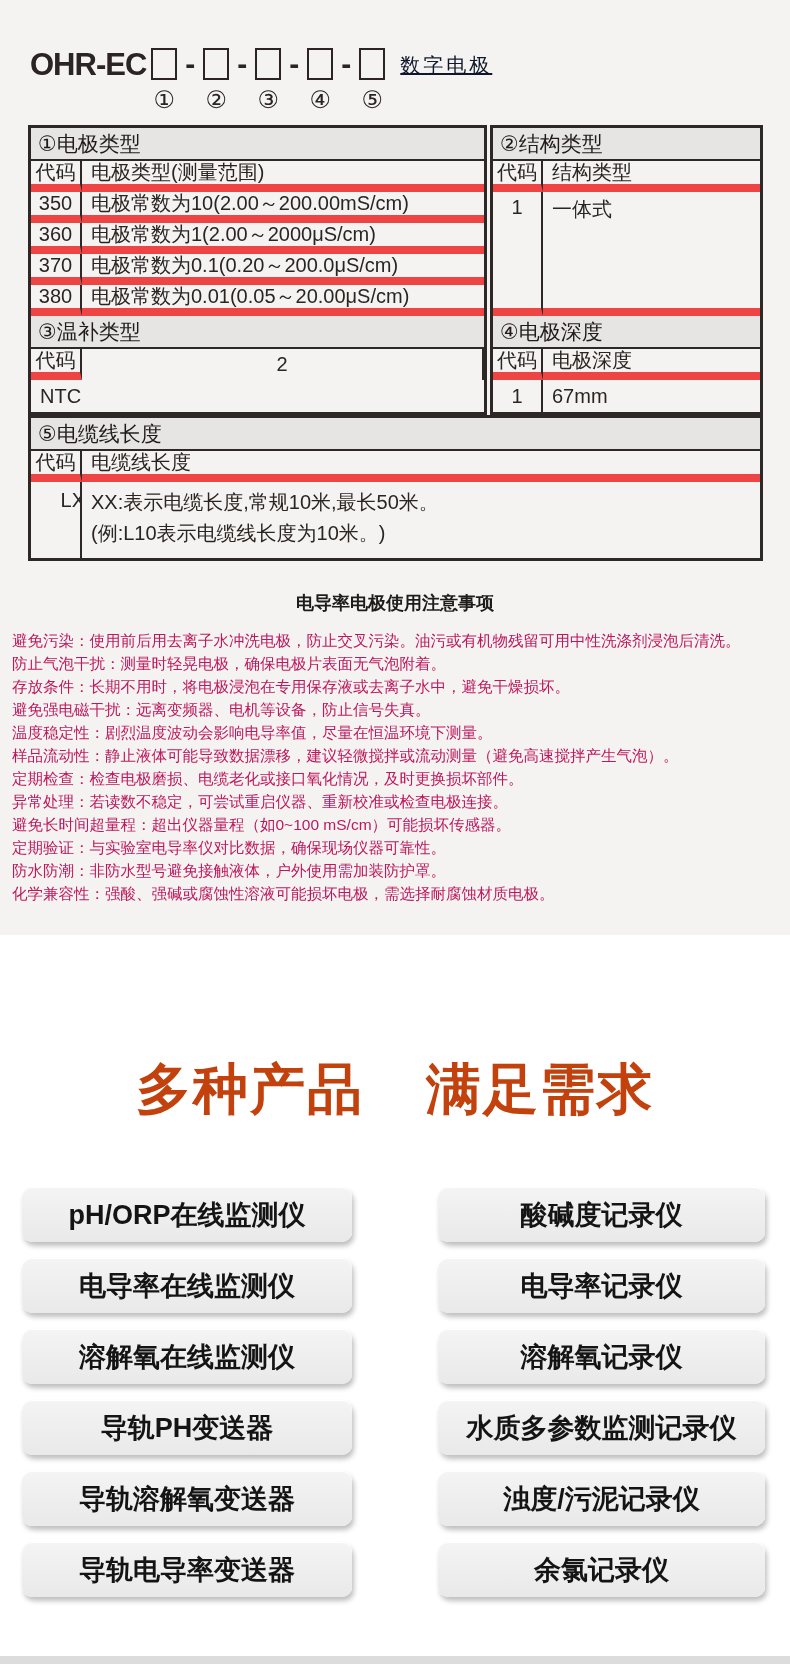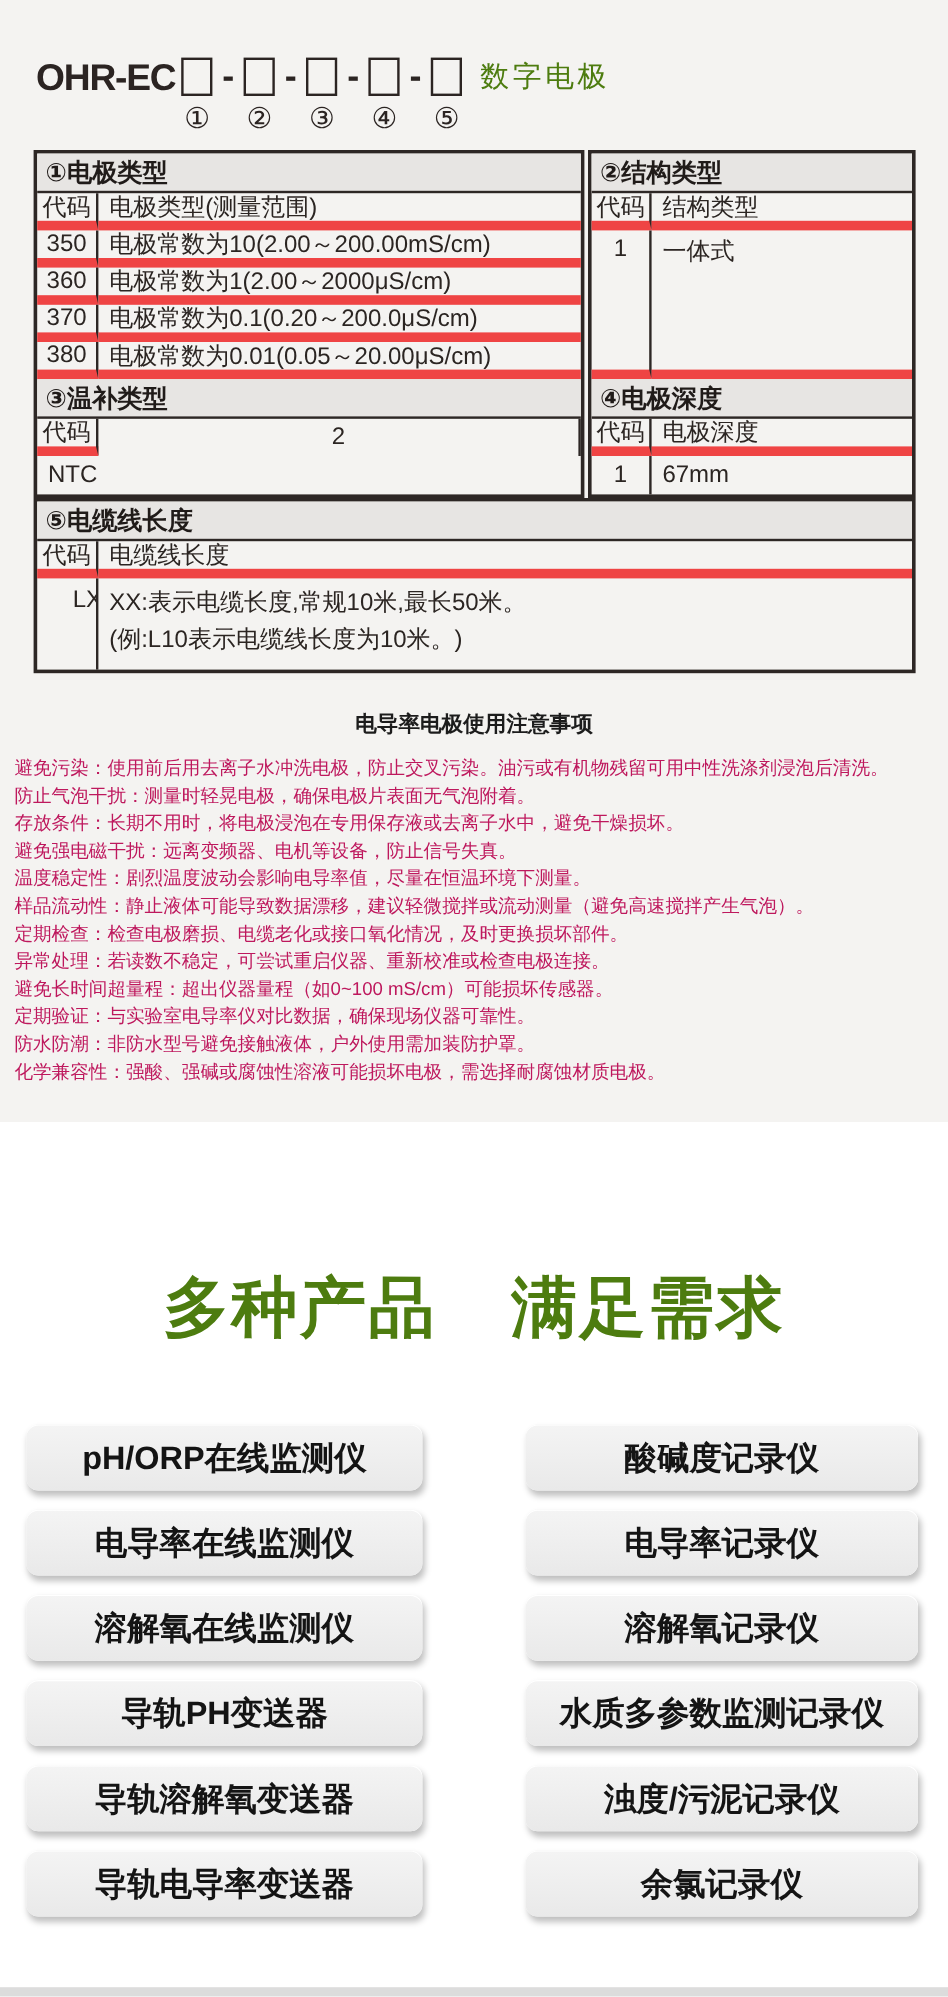--- a/index.html
+++ b/index.html
@@ -9,48 +9,48 @@
   
   .top-section { background:#f4f3f1; padding-bottom:30px; }
 
   .model-area { padding:48px 0 0 30px; }
   .model-line { display:flex; align-items:flex-start; }
   .model-prefix { font-size:31px; font-weight:700; letter-spacing:-1px; color:#2b2422; line-height:34px; }
   .slot { display:flex; flex-direction:column; align-items:center; margin:0 5px; }
   .slot-box { width:26px; height:32px; border:2.5px solid #2b2422; background:transparent; }
   .slot-num { margin-top:7px; font-size:24px; color:#2b2422; line-height:26px; }
   .dash { font-size:30px; font-weight:700; color:#2b2422; line-height:32px; margin:0 3px; }
-  .model-suffix { font-size:24px; font-weight:500; letter-spacing:3px; color:#4d7c0f; line-height:34px; margin-left:10px; }
+  .model-suffix { font-size:20px; font-weight:500; letter-spacing:3px; color:#0f172a; line-height:34px; margin-left:10px;text-decoration:underline; }
 
   
   .tables { margin:12px 27px 0 28px; }
   .pair { display:flex; gap:3px; }
   .t { display:grid; border:3px solid #2d2725; }
   .t-left  { width:459px; grid-template-columns:51px 1fr; grid-template-rows:33px 31px 31px 31px 31px 31px 33px 31px 32px; }
   .t-right { width:273px; grid-template-columns:50px 1fr; grid-template-rows:33px 31px 124px 33px 31px 32px; }
   .t-full  { width:735px; grid-template-columns:51px 1fr; grid-template-rows:33px 31px 76px; }
   .c { display:flex; align-items:center; font-size:20px; color:#2b2522; border-color:#2d2725; overflow:hidden; white-space:nowrap; }
   .c.bb { border-bottom:8px solid #ef4444; }
   .c.code { justify-content:center; border-right:2px solid #2d2725; }
   .c.desc { padding-left:9px; }
-  .c.sec { grid-column:1 / -1; background:#e7e5e3; font-weight:700; font-size:21px; padding-left:7px; border-bottom:2px solid #2d2725; color:#201b19; }
+  .c.sec { grid-column:1 / -1; background:#e7e5e3; font-weight:400; font-size:21px; padding-left:7px; border-bottom:2px solid #2d2725; color:#201b19; }
   .c.tall { align-items:flex-start; padding-top:4px; }
   .c.twoline { flex-direction:column; align-items:flex-start; justify-content:flex-start; padding-top:5px; white-space:normal; }
   .c.twoline div { line-height:31px; }
   .c.codetop { align-items:flex-start; padding-top:7px;padding-left:48px; }
 
   
   .notes { margin:0 12px; }
   .notes-title { text-align:center; font-size:18px; font-weight:700; color:#1c1c1c; margin:30px 0 14px 0; }
   .note-line { font-size:15.5px; line-height:23px; color:#be185d; }
 
   
   .white-section { background:#ffffff; flex:1; display:flex; flex-direction:column; }
   .big-heading { display:flex; justify-content:center; gap:62px; padding-top:122px; }
-  .big-heading span { font-size:55px; font-weight:900; color:#4d7c0f; letter-spacing:2px; line-height:64px; }
+  .big-heading span { font-size:55px; font-weight:900; color:#c2410c; letter-spacing:2px; line-height:64px; }
   .btn-grid { margin:66px 25px 0 22px; display:grid; grid-template-columns:330px 327px; justify-content:space-between; row-gap:16px; }
   .product-btn { height:55px; border-radius:10px; display:flex; align-items:center; justify-content:center;
     background:linear-gradient(180deg,#f4f4f4,#e9e9e9);
     box-shadow:2px 4px 5px rgba(0,0,0,0.25), inset 0 1px 0 #ffffff;
     font-size:27px; font-weight:700; color:#141414; cursor:pointer; white-space:nowrap; }
   .bottom-strip { margin-top:auto; height:8px; background:#dcdcdc; }
 </style>
 </head>
 <body>
 

